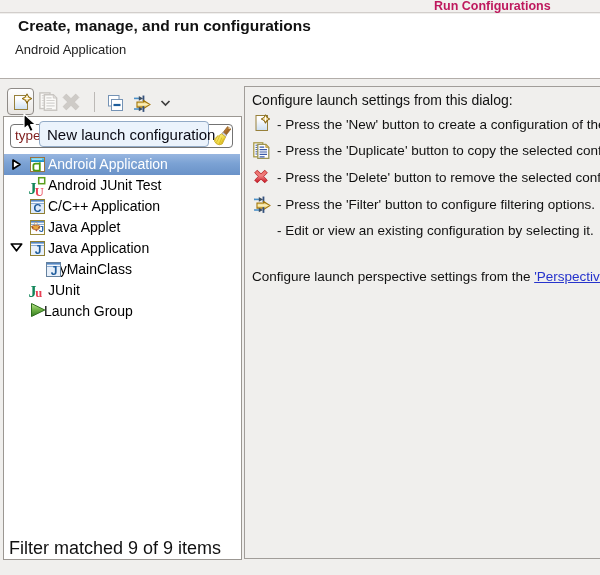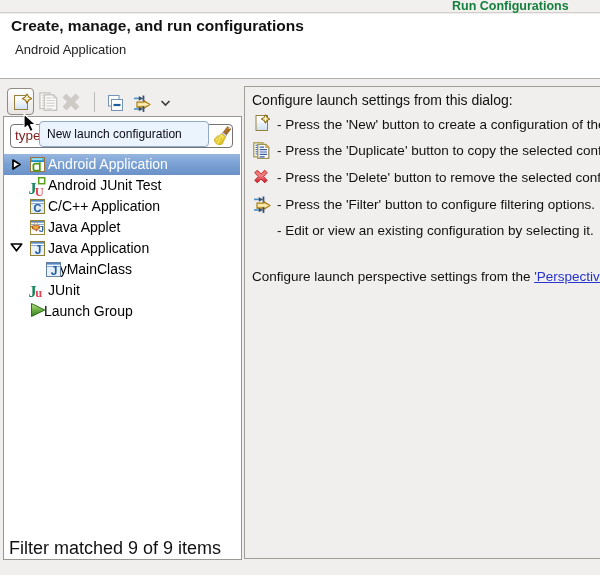--- a/index.html
+++ b/index.html
@@ -1,31 +1,31 @@
 <!DOCTYPE html>
 <html><head><meta charset="utf-8"><style>
 *{margin:0;padding:0;box-sizing:border-box}
 html,body{width:600px;height:575px;overflow:hidden}
 body{font-family:"Liberation Sans",sans-serif;position:relative;background:#f0efed;color:#000}
 .abs{position:absolute}
 #titlebar{left:0;top:0;width:600px;height:13px;background:#f2f0ee;border-bottom:1px solid #d2cecb}
-#titletext{left:452px;top:0px;font:bold 12.5px "Liberation Sans",sans-serif;color:#15803d;line-height:13px;white-space:nowrap}
+#titletext{left:434px;top:0px;font:bold 12.5px "Liberation Sans",sans-serif;color:#be185d;line-height:13px;white-space:nowrap}
 #header{left:0;top:14px;width:600px;height:65px;background:#fff;border-bottom:1px solid #b2ada9}
-#h1{left:11px;top:17px;font:bold 15.5px "Liberation Sans",sans-serif;color:#111;white-space:nowrap}
+#h1{left:18px;top:17px;font:bold 15.5px "Liberation Sans",sans-serif;color:#111;white-space:nowrap}
 #h2{left:15px;top:42px;font:13px "Liberation Sans",sans-serif;color:#222;white-space:nowrap}
 #treebox{left:3px;top:116px;width:239px;height:444px;background:#fff;border:1px solid #9b9792}
 #entry{left:10px;top:124px;width:223px;height:24px;background:#fff;border:1px solid #737373;border-radius:4px}
 #typetxt{left:15px;top:124px;line-height:24px;font-size:13.5px;color:#7f1d1d;position:absolute}
 #newbtn{left:7px;top:88px;width:27px;height:27px;border:1px solid #8f8b87;border-radius:4px;background:linear-gradient(#fefefe,#f0eeec 70%,#e8e5e2);box-shadow:inset 0 1px 0 #fff}
 #selrow{left:4px;top:154px;width:236px;height:21px;background:linear-gradient(#98b6e0,#7ba2d4 45%,#6a92c8)}
 .rowtxt{position:absolute;font-size:14px;line-height:21px;white-space:nowrap}
 #rightpanel{left:244px;top:86px;width:360px;height:473px;border:1px solid #a19d99;background:#f0efed}
 .rtext{position:absolute;font-size:13.5px;white-space:nowrap;color:#111}
 #tooltip{left:39px;top:121px;width:170px;height:26px;background:#ebf3fc;border:1px solid #92aac6;border-radius:4px}
-#tooltiptxt{left:47px;top:121px;line-height:27px;font-size:12px;color:#0a0a14;white-space:nowrap;position:absolute}
+#tooltiptxt{left:47px;top:121px;line-height:27px;font-size:15px;color:#0a0a14;white-space:nowrap;position:absolute}
 #bottomlabel{left:9px;top:538px;font-size:18px;color:#111;white-space:nowrap;position:absolute}
 svg{position:absolute;overflow:visible}
 </style></head>
 <body>
 <div class="abs" id="titlebar"></div>
 <div class="abs" id="titletext">Run Configurations</div>
 <div class="abs" id="header"></div>
 <div class="abs" id="h1">Create, manage, and run configurations</div>
 <div class="abs" id="h2">Android Application</div>
 

